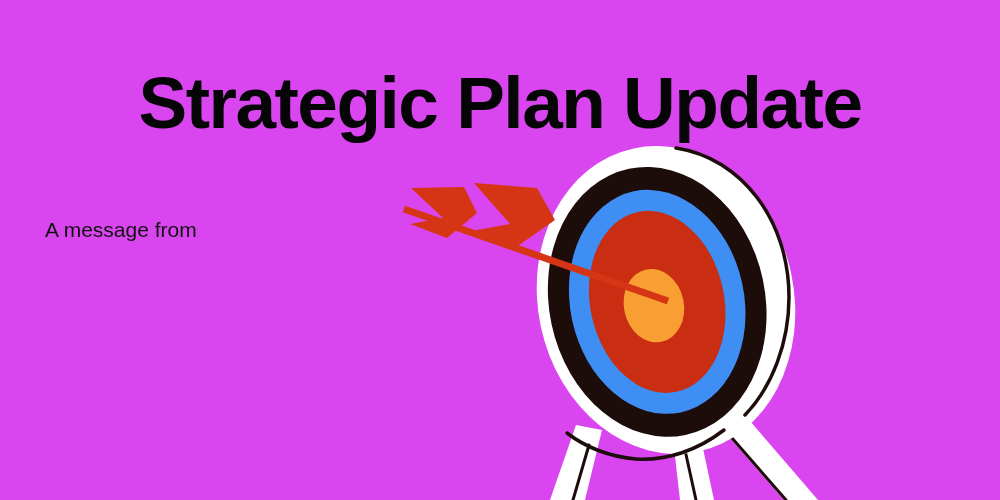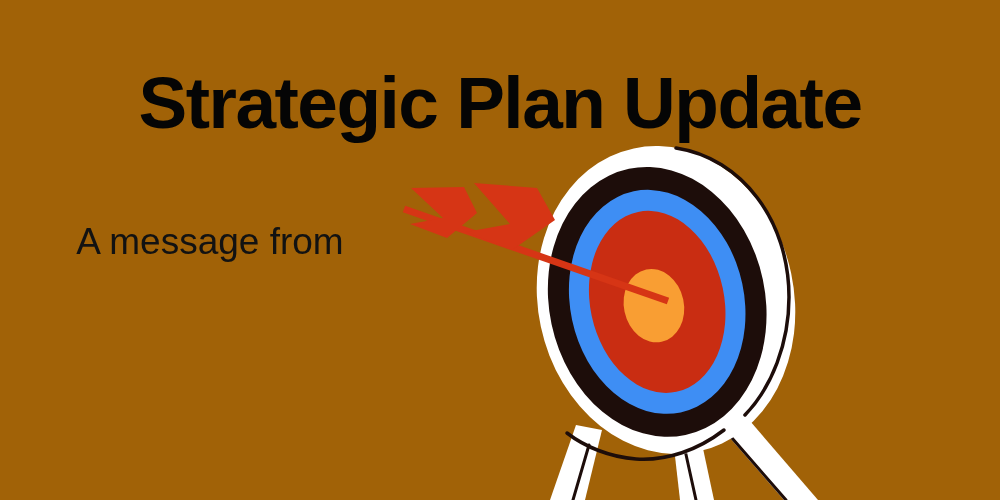--- a/index.html
+++ b/index.html
@@ -11,21 +11,21 @@
     width: 1000px;
     height: 500px;
     overflow: hidden;
     background: #f1f1f1;
     font-family: "Liberation Sans", sans-serif;
   }
   .slide {
     position: relative;
     width: 1000px;
     height: 500px;
-    background: #a16207;
+    background: #d946ef;
     overflow: hidden;
   }
   .title {
     position: absolute;
     left: 0;
     top: 17px;
     width: 1000px;
     text-align: center;
     font-family: "Liberation Sans", sans-serif;
     font-weight: 700;
@@ -33,24 +33,24 @@
     letter-spacing: -1.5px;
     line-height: 1.02;
     color: #050505;
     white-space: nowrap;
   }
   .subtitle {
     position: absolute;
     left: 45px;
     top: 215px;
     width: 330px;
-    text-align: center;
+    text-align: left;
     font-family: "Liberation Sans", sans-serif;
     font-weight: 400;
-    font-size: 37px;
+    font-size: 21px;
     line-height: 1.45;
     color: #121212;
   }
   .subtitle .line {
     display: block;
   }
   .art {
     position: absolute;
     left: 380px;
     top: 125px;

